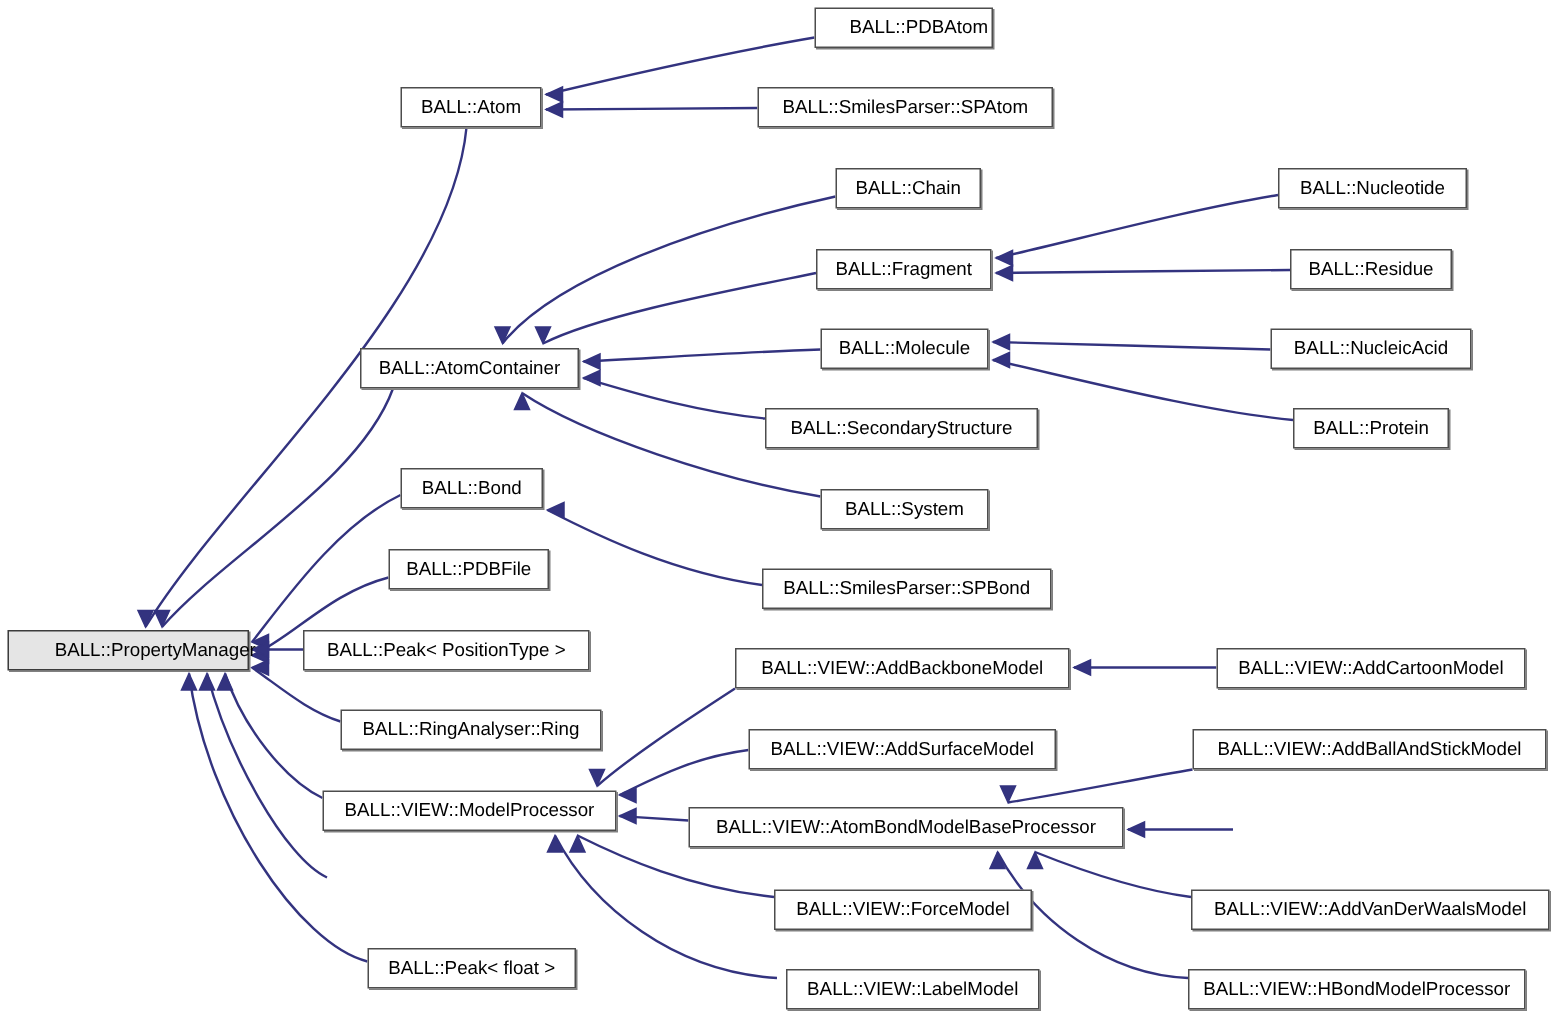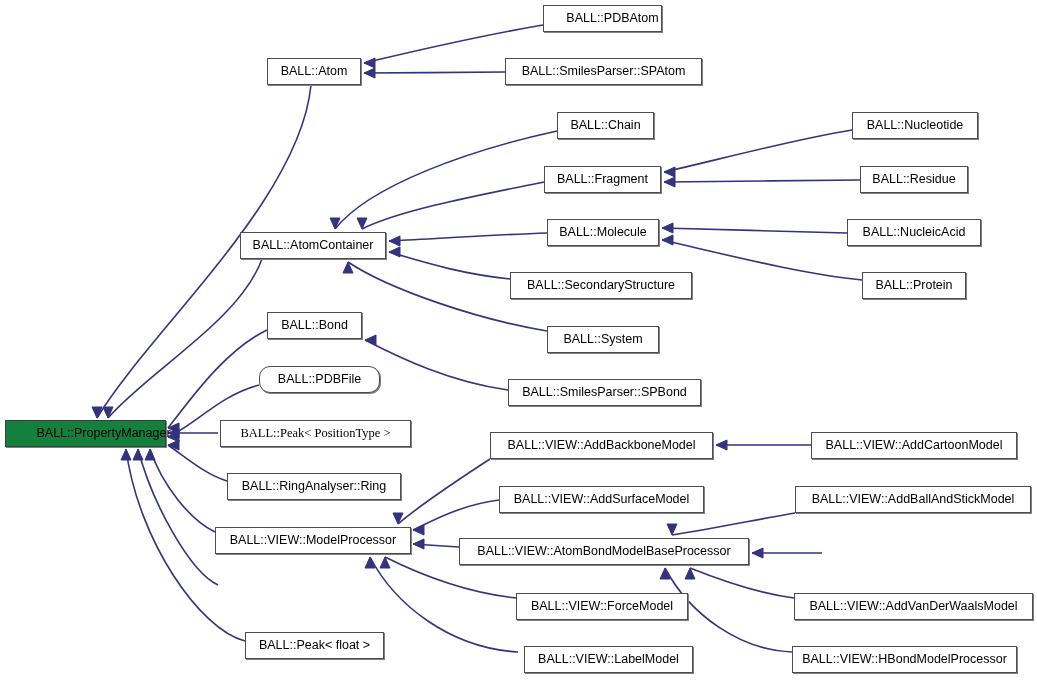--- a/index.html
+++ b/index.html
@@ -21,21 +21,21 @@
     font-size:12.5px;
     line-height:1;
     display:flex;
     align-items:center;
     justify-content:center;
     white-space:nowrap;
     box-shadow:1px 1px 0 0 #808080;
     z-index:3;
   }
   .node.root{
-    background:#15803d;
+    background:#e5e5e5;
     border:1px solid #3c3c3c;
     padding-left:36px;
   }
   .node span{display:block;}
 </style>
 </head>
 <body>
 
 <div id="canvas">
   <svg id="edges" viewBox="0 0 1037 680" width="1037" height="680">
@@ -206,24 +206,24 @@
     </div>
     <div class="node" style="left: 862px; top: 272px; width: 104px; height: 27px;">
       <span>BALL::Protein</span>
     </div>
     <div class="node" style="left: 267px; top: 312px; width: 95px; height: 27px;">
       <span>BALL::Bond</span>
     </div>
     <div class="node" style="left: 508px; top: 379px; width: 193px; height: 27px;">
       <span>BALL::SmilesParser::SPBond</span>
     </div>
-    <div class="node" style="left: 259px; top: 366px; width: 121px; height: 27px; border-radius: 11px;">
+    <div class="node" style="left: 259px; top: 366px; width: 107px; height: 27px;">
       <span>BALL::PDBFile</span>
     </div>
-    <div class="node" style="left: 220px; top: 420px; width: 191px; height: 27px; font-family: Liberation Serif, serif;">
+    <div class="node" style="left: 202px; top: 420px; width: 191px; height: 27px;">
       <span>BALL::Peak&lt; PositionType &gt;</span>
     </div>
     <div class="node" style="left: 227px; top: 473px; width: 174px; height: 27px;">
       <span>BALL::RingAnalyser::Ring</span>
     </div>
     <div class="node" style="left: 215px; top: 527px; width: 196px; height: 27px;">
       <span>BALL::VIEW::ModelProcessor</span>
     </div>
     <div class="node" style="left: 245px; top: 632px; width: 139px; height: 27px;">
       <span>BALL::Peak&lt; float &gt;</span>

